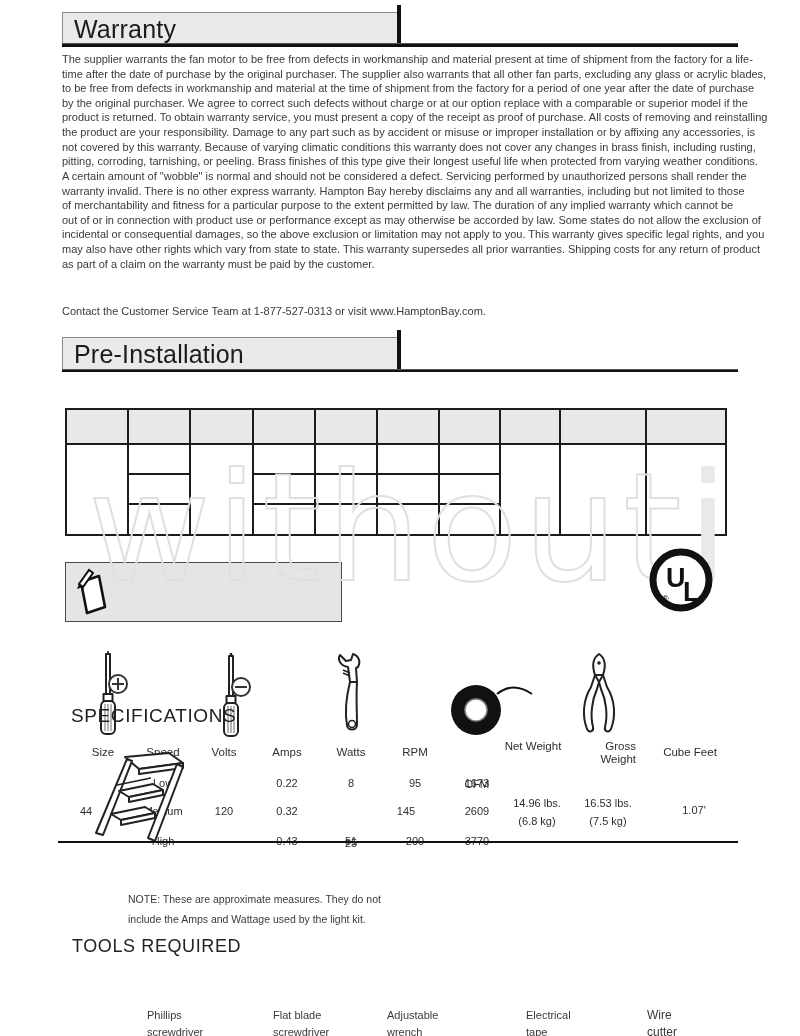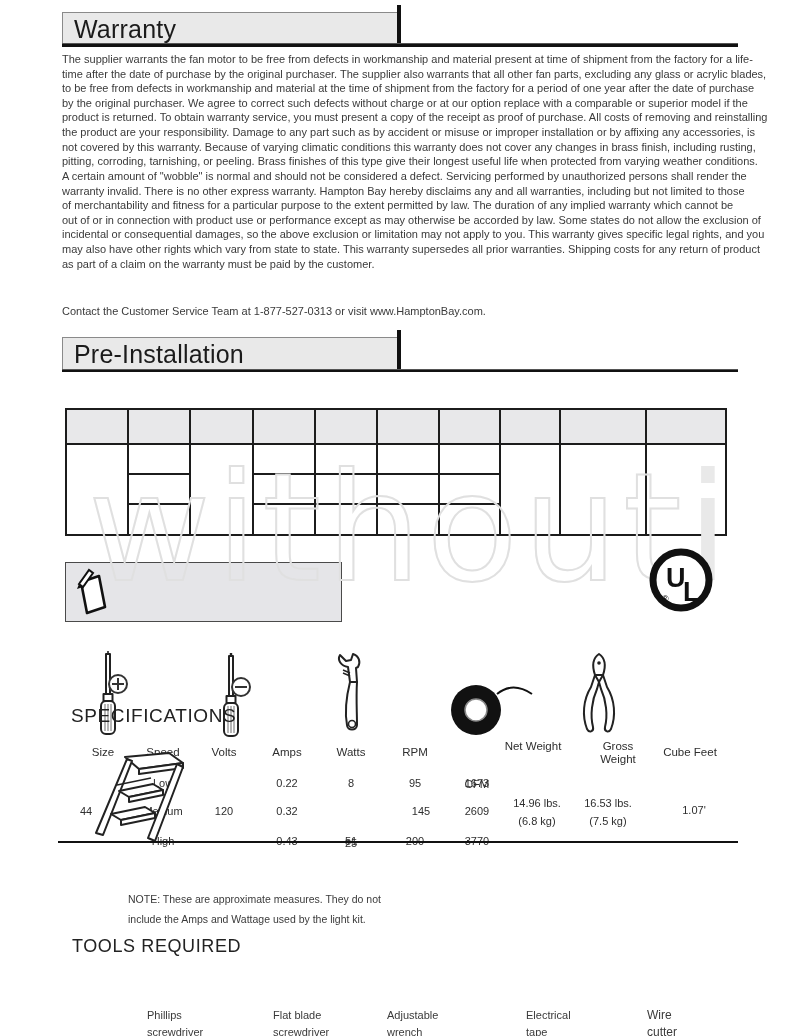--- a/index.html
+++ b/index.html
@@ -166,35 +166,35 @@
   <div class="abs" style="left:71px;top:705px;font-size:19px;color:#222;letter-spacing:0.6px;z-index:3;">SPECIFICATIONS</div>
 
   <div class="abs col-hdr" style="left:63px;top:746px;">Size</div>
   <div class="abs col-hdr" style="left:123px;top:746px;">Speed</div>
   <div class="abs col-hdr" style="left:184px;top:746px;">Volts</div>
   <div class="abs col-hdr" style="left:247px;top:746px;">Amps</div>
   <div class="abs col-hdr" style="left:311px;top:746px;">Watts</div>
   <div class="abs col-hdr" style="left:375px;top:746px;">RPM</div>
   <div class="abs col-hdr" style="left:437px;top:736px;margin-top:42px;">CFM</div>
   <div class="abs col-hdr" style="left:503px;top:740px;width:60px;">Net Weight</div>
-  <div class="abs col-hdr" style="left:588px;top:740px;width:60px;">Gross Weight</div>
+  <div class="abs col-hdr" style="left:576px;top:740px;width:60px;text-align:right;">Gross Weight</div>
   <div class="abs col-hdr" style="left:650px;top:746px;">Cube Feet</div>
 
   <div class="abs cell-txt" style="left:123px;top:777px;">Low</div>
   <div class="abs cell-txt" style="left:247px;top:777px;">0.22</div>
   <div class="abs cell-txt" style="left:311px;top:777px;">8</div>
   <div class="abs cell-txt" style="left:375px;top:777px;">95</div>
   <div class="abs cell-txt" style="left:437px;top:777px;">1673</div>
 
   <div class="abs cell-txt" style="left:46px;top:805px;">44</div>
   <div class="abs cell-txt" style="left:123px;top:805px;">Medium</div>
   <div class="abs cell-txt" style="left:184px;top:805px;">120</div>
   <div class="abs cell-txt" style="left:247px;top:805px;">0.32</div>
   <div class="abs cell-txt" style="left:311px;top:837px;text-align:center;">25</div>
-  <div class="abs cell-txt" style="left:381px;top:805px;">145</div>
+  <div class="abs cell-txt" style="left:366px;top:805px;">145</div>
   <div class="abs cell-txt" style="left:437px;top:805px;">2609</div>
   <div class="abs cell-txt" style="left:497px;top:797px;">14.96 lbs.</div>
   <div class="abs cell-txt" style="left:497px;top:815px;">(6.8 kg)</div>
   <div class="abs cell-txt" style="left:568px;top:797px;">16.53 lbs.</div>
   <div class="abs cell-txt" style="left:568px;top:815px;">(7.5 kg)</div>
   <div class="abs cell-txt" style="left:654px;top:804px;">1.07'</div>
 
   <div class="abs cell-txt" style="left:123px;top:835px;">High</div>
   <div class="abs cell-txt" style="left:247px;top:835px;">0.43</div>
   <div class="abs cell-txt" style="left:311px;top:835px;">51</div>

